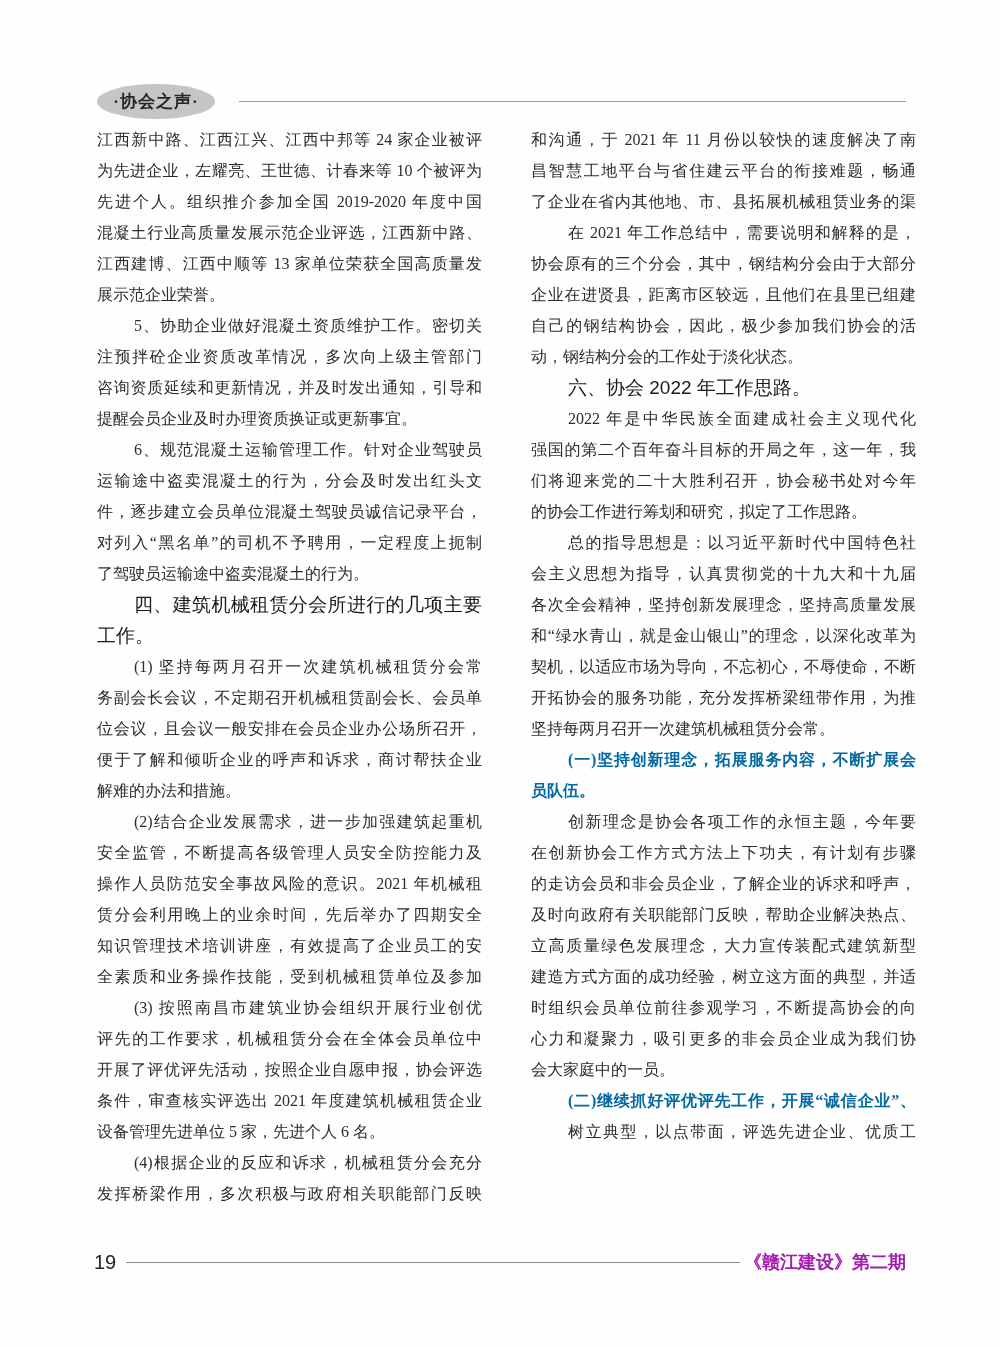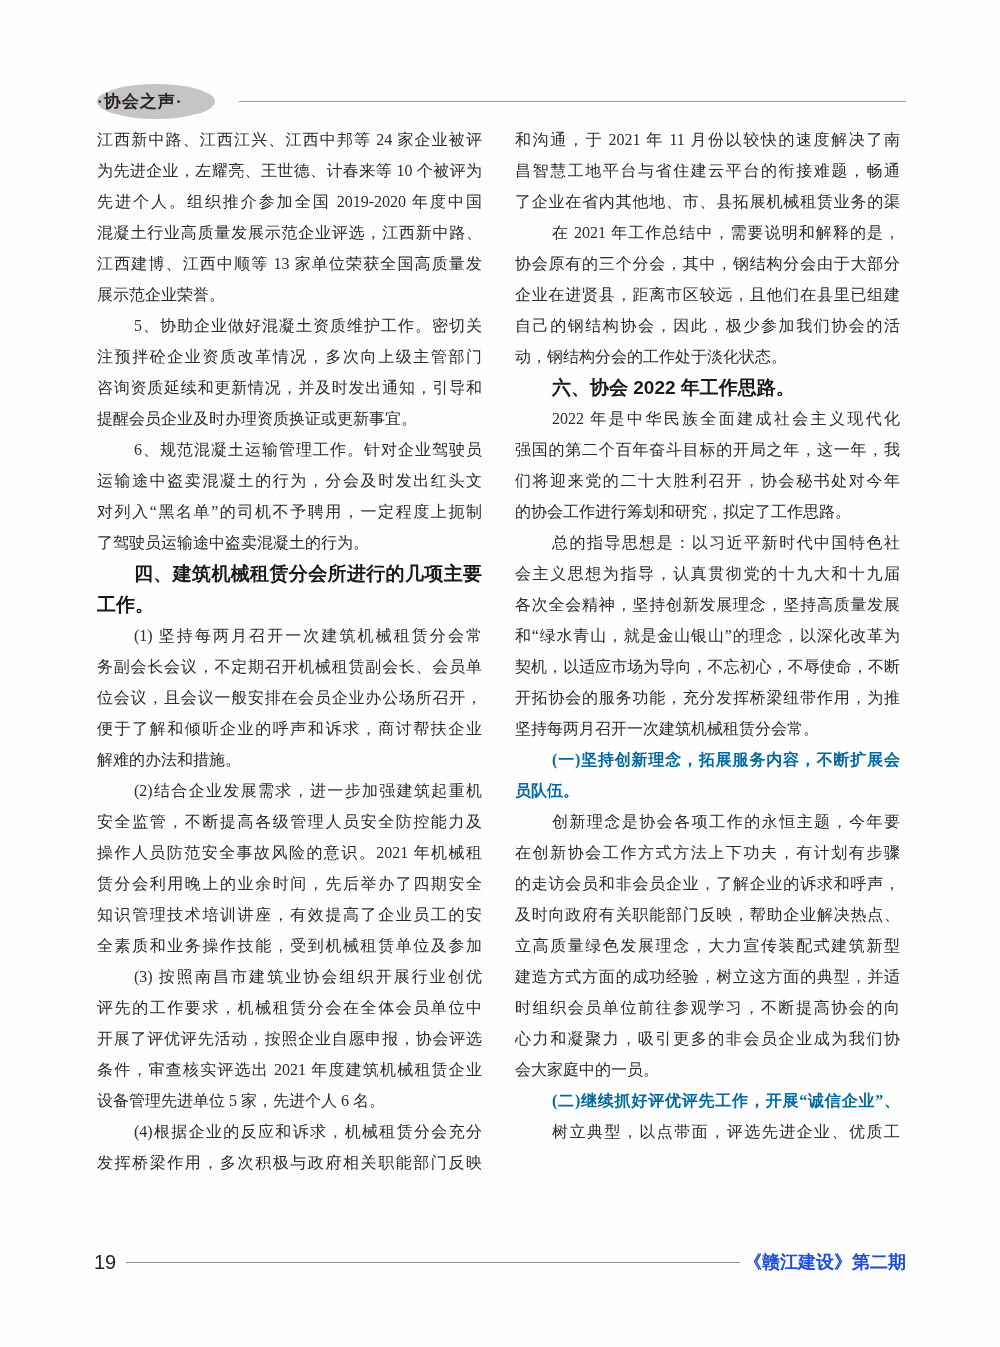--- a/index.html
+++ b/index.html
@@ -22,57 +22,57 @@
     display: flex;
     align-items: center;
   }
   .badge {
     width: 118px;
     height: 35px;
     background: #c5c5c5;
     border-radius: 50%;
     display: flex;
     align-items: center;
-    justify-content: flex-start;
+    justify-content: center;
     font-size: 17px;
     font-weight: bold;
     color: #2b2423;
     letter-spacing: 1px;
     flex: 0 0 auto;
   }
   .header-rule {
     flex: 1;
     height: 1px;
     background: #9a9a9a;
     margin-left: 24px;
   }
   
   .content {
     position: absolute;
     left: 97px;
     top: 124px;
     width: 811px;
     display: flex;
-    gap: 33px;
+    gap: 49px;
   }
   .column { width: 385px; flex: 0 0 385px; }
   .line {
     height: 31px;
     line-height: 31px;
     font-size: 16px;
     color: #2f2b29;
     text-align: justify;
     overflow: hidden;
   }
   .line.just { text-align-last: justify; }
   .line.flush { text-align-last: left; }
   .line.indent { padding-left: 37px; }
   .line.h1 {
     font-family: "Liberation Sans", sans-serif;
-    font-weight: bold;
+    font-weight: normal;
     font-size: 19px;
     color: #1c1917;
   }
   .line.h2 {
     font-weight: bold;
     color: #0369a1;
   }
   
   .footer {
     position: absolute;
@@ -91,21 +91,21 @@
   }
   .footer-rule {
     flex: 1;
     height: 1px;
     background: #8d8d8d;
     margin: 0 4px 0 10px;
   }
   .journal {
     font-size: 18px;
     font-weight: bold;
-    color: #1d4ed8;
+    color: #a21caf;
     flex: 0 0 auto;
   }
 </style>
 </head>
 <body>
 
 <div class="page">
   <div class="header">
     <div class="badge">
       <span>·协会之声·</span>
@@ -120,20 +120,21 @@
         <div class="line body just">先进个人。组织推介参加全国 2019-2020 年度中国</div>
         <div class="line body just">混凝土行业高质量发展示范企业评选，江西新中路、</div>
         <div class="line body just">江西建博、江西中顺等 13 家单位荣获全国高质量发</div>
         <div class="line body flush">展示范企业荣誉。</div>
         <div class="line body indent just">5、协助企业做好混凝土资质维护工作。密切关</div>
         <div class="line body just">注预拌砼企业资质改革情况，多次向上级主管部门</div>
         <div class="line body just">咨询资质延续和更新情况，并及时发出通知，引导和</div>
         <div class="line body flush">提醒会员企业及时办理资质换证或更新事宜。</div>
         <div class="line body indent just">6、规范混凝土运输管理工作。针对企业驾驶员</div>
         <div class="line body just">运输途中盗卖混凝土的行为，分会及时发出红头文</div>
+        <div class="line body just">件，逐步建立会员单位混凝土驾驶员诚信记录平台，</div>
         <div class="line body just">对列入“黑名单”的司机不予聘用，一定程度上扼制</div>
         <div class="line body flush">了驾驶员运输途中盗卖混凝土的行为。</div>
         <div class="line h1 indent just">四、建筑机械租赁分会所进行的几项主要</div>
         <div class="line h1 flush">工作。</div>
         <div class="line body indent just">(1) 坚持每两月召开一次建筑机械租赁分会常</div>
         <div class="line body just">务副会长会议，不定期召开机械租赁副会长、会员单</div>
         <div class="line body just">位会议，且会议一般安排在会员企业办公场所召开，</div>
         <div class="line body just">便于了解和倾听企业的呼声和诉求，商讨帮扶企业</div>
         <div class="line body flush">解难的办法和措施。</div>
         <div class="line body indent just">(2)结合企业发展需求，进一步加强建筑起重机</div>

